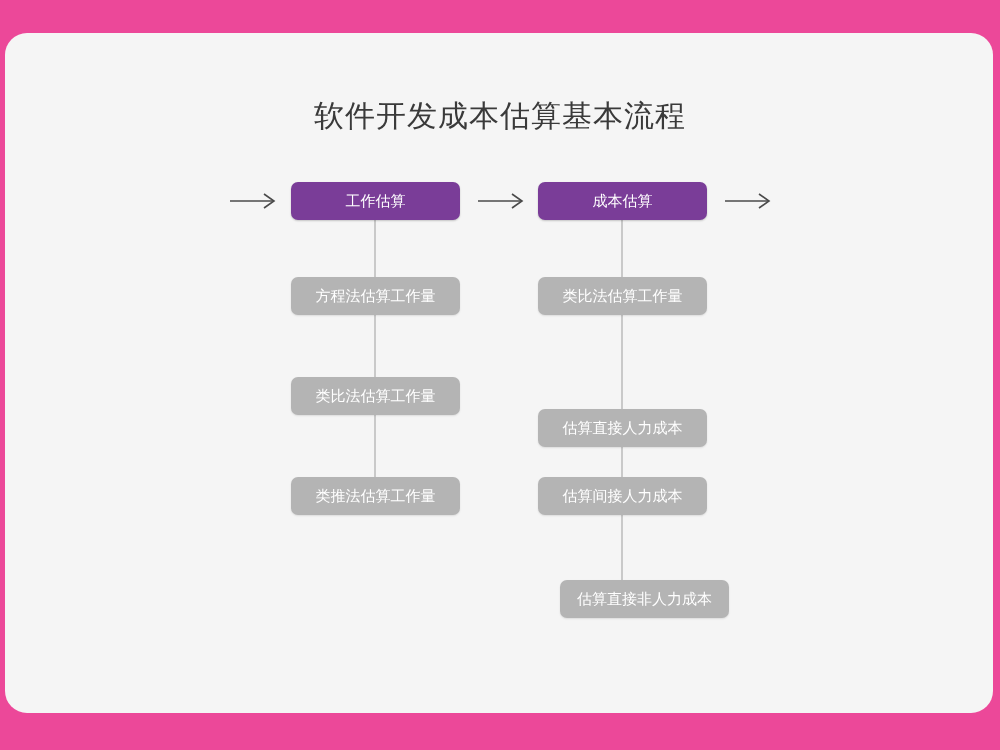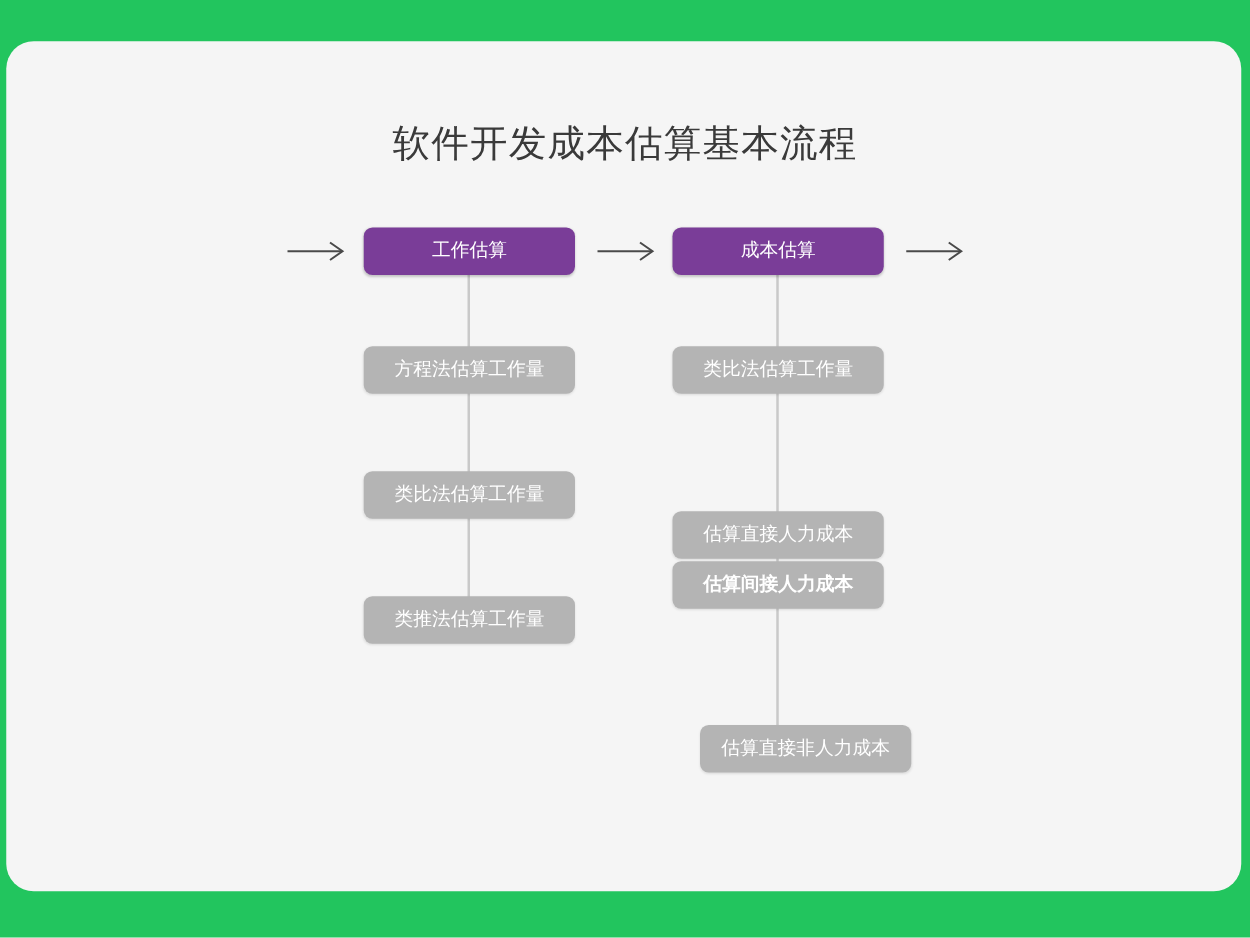--- a/index.html
+++ b/index.html
@@ -11,21 +11,21 @@
     width: 1000px;
     height: 750px;
     font-family: "Liberation Sans", "DejaVu Sans", sans-serif;
     overflow: hidden;
   }
 
   #canvas {
     position: relative;
     width: 1000px;
     height: 750px;
-    background: #22c55e;
+    background: #ec4899;
   }
 
   
   #card {
     position: absolute;
     left: 5px;
     top: 33px;
     width: 988px;
     height: 680px;
     background: #f5f5f5;
@@ -76,21 +76,21 @@
   #node-stage-4 { left: 787px; top: 182px; width: 168px; }
 
   
   #node-c2-1 { left: 291px; top: 277px; width: 169px; }
   #node-c2-2 { left: 291px; top: 377px; width: 169px; }
   #node-c2-3 { left: 291px; top: 477px; width: 169px; }
 
   
   #node-c3-1 { left: 538px; top: 277px; width: 169px; }
   #node-c3-2 { left: 538px; top: 377px; width: 169px; margin-top: 32px; }
-  #node-c3-3 { left: 538px; top: 449px; width: 169px; font-weight: bold; }
+  #node-c3-3 { left: 538px; top: 477px; width: 169px; }
   #node-c3-4 { left: 560px; top: 580px; width: 169px; }
 
   
   .connector {
     position: absolute;
     width: 2px;
     background: #c9c9c9;
   }
   #connector-col2 { left: 374px; top: 220px; height: 262px; }
   #connector-col3 { left: 621px; top: 220px; height: 365px; }

